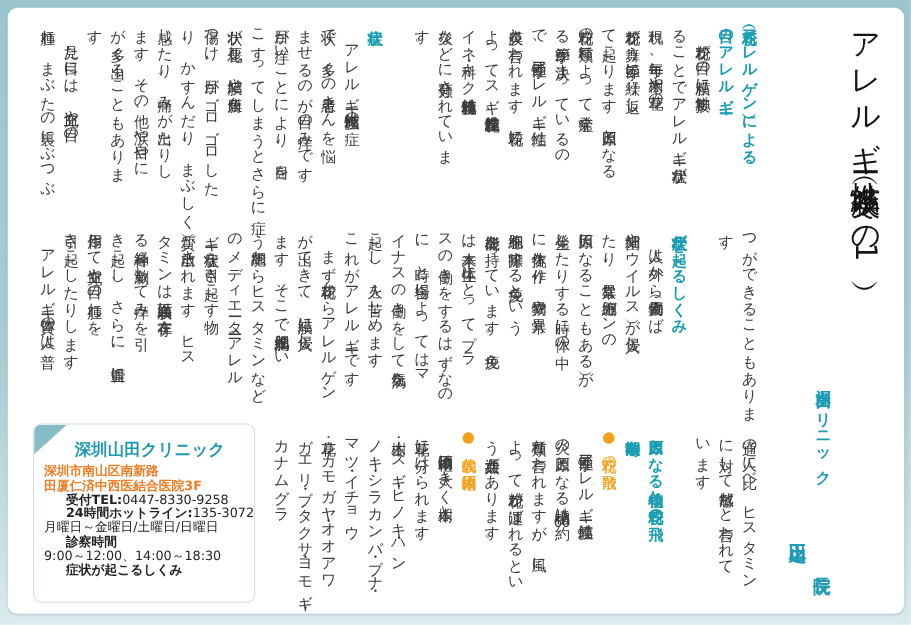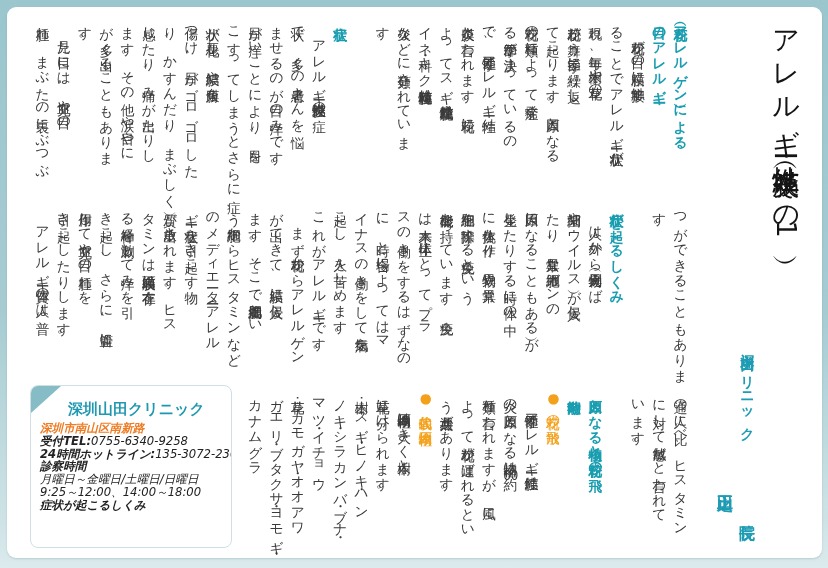--- a/index.html
+++ b/index.html
@@ -51,24 +51,24 @@
     box-sizing:border-box;
   }
   .clinic-corner{
     position:absolute;left:0;top:0;width:30px;height:27px;background:#86bcc5;
     clip-path:polygon(0 0,100% 0,0 100%);
   }
   .clinic-name{
     position:absolute;left:37px;top:14px;font-size:15px;color:#2099b0;font-weight:bold;white-space:nowrap;
   }
   .clinic-lines{
-    position:absolute;left:9px;top:36px;font-size:11.6px;line-height:12.8px;color:#222;white-space:nowrap;font-style:italic;
+    position:absolute;left:9px;top:36px;font-size:11.6px;line-height:12.8px;color:#222;white-space:nowrap;
   }
   .clinic-lines .addr{color:#ef7b22;font-weight:bold;}
-  .clinic-lines b{font-weight:bold;}
+  .clinic-lines b{font-weight:bold;margin-left:20px;}
 </style>
 </head>
 <body>
 
 <div class="panel"></div>
 
 <div class="title">アレルギー性結膜炎（その1）</div>
 <div class="byline-clinic">深圳山田クリニック</div>
 <div class="byline-role">院長</div>
 <div class="byline-name">山田正之</div>
@@ -163,20 +163,21 @@
   <div class="col">草花：カモガヤ・オオアワ</div>
   <div class="col">ガエリ・ブタクサ・ヨモギ・</div>
   <div class="col">カナムグラ</div>
 </div>
 
 <div class="clinic-box">
   <div class="clinic-corner"></div>
   <div class="clinic-name">深圳山田クリニック</div>
   <div class="clinic-lines">
     <div class="addr">深圳市南山区南新路</div>
-    <div><b>受付TEL:</b><span>0755-6340-9258</span></div>
+    <div class="addr">田厦仁済中西医結合医院3F</div>
+    <div><b>受付TEL:</b><span>0447-8330-9258</span></div>
     <div><b>24時間ホットライン:</b><span>135-3072-2307</span></div>
+    <div>月曜日～金曜日/土曜日/日曜日</div>
     <div><b>診察時間</b></div>
-    <div>月曜日～金曜日/土曜日/日曜日</div>
-    <div>9:25～12:00、14:00～18:00</div>
+    <div>9:00～12:00、14:00～18:30</div>
     <div><b>症状が起こるしくみ</b></div>
   </div>
 </div>
 
 </body></html>

